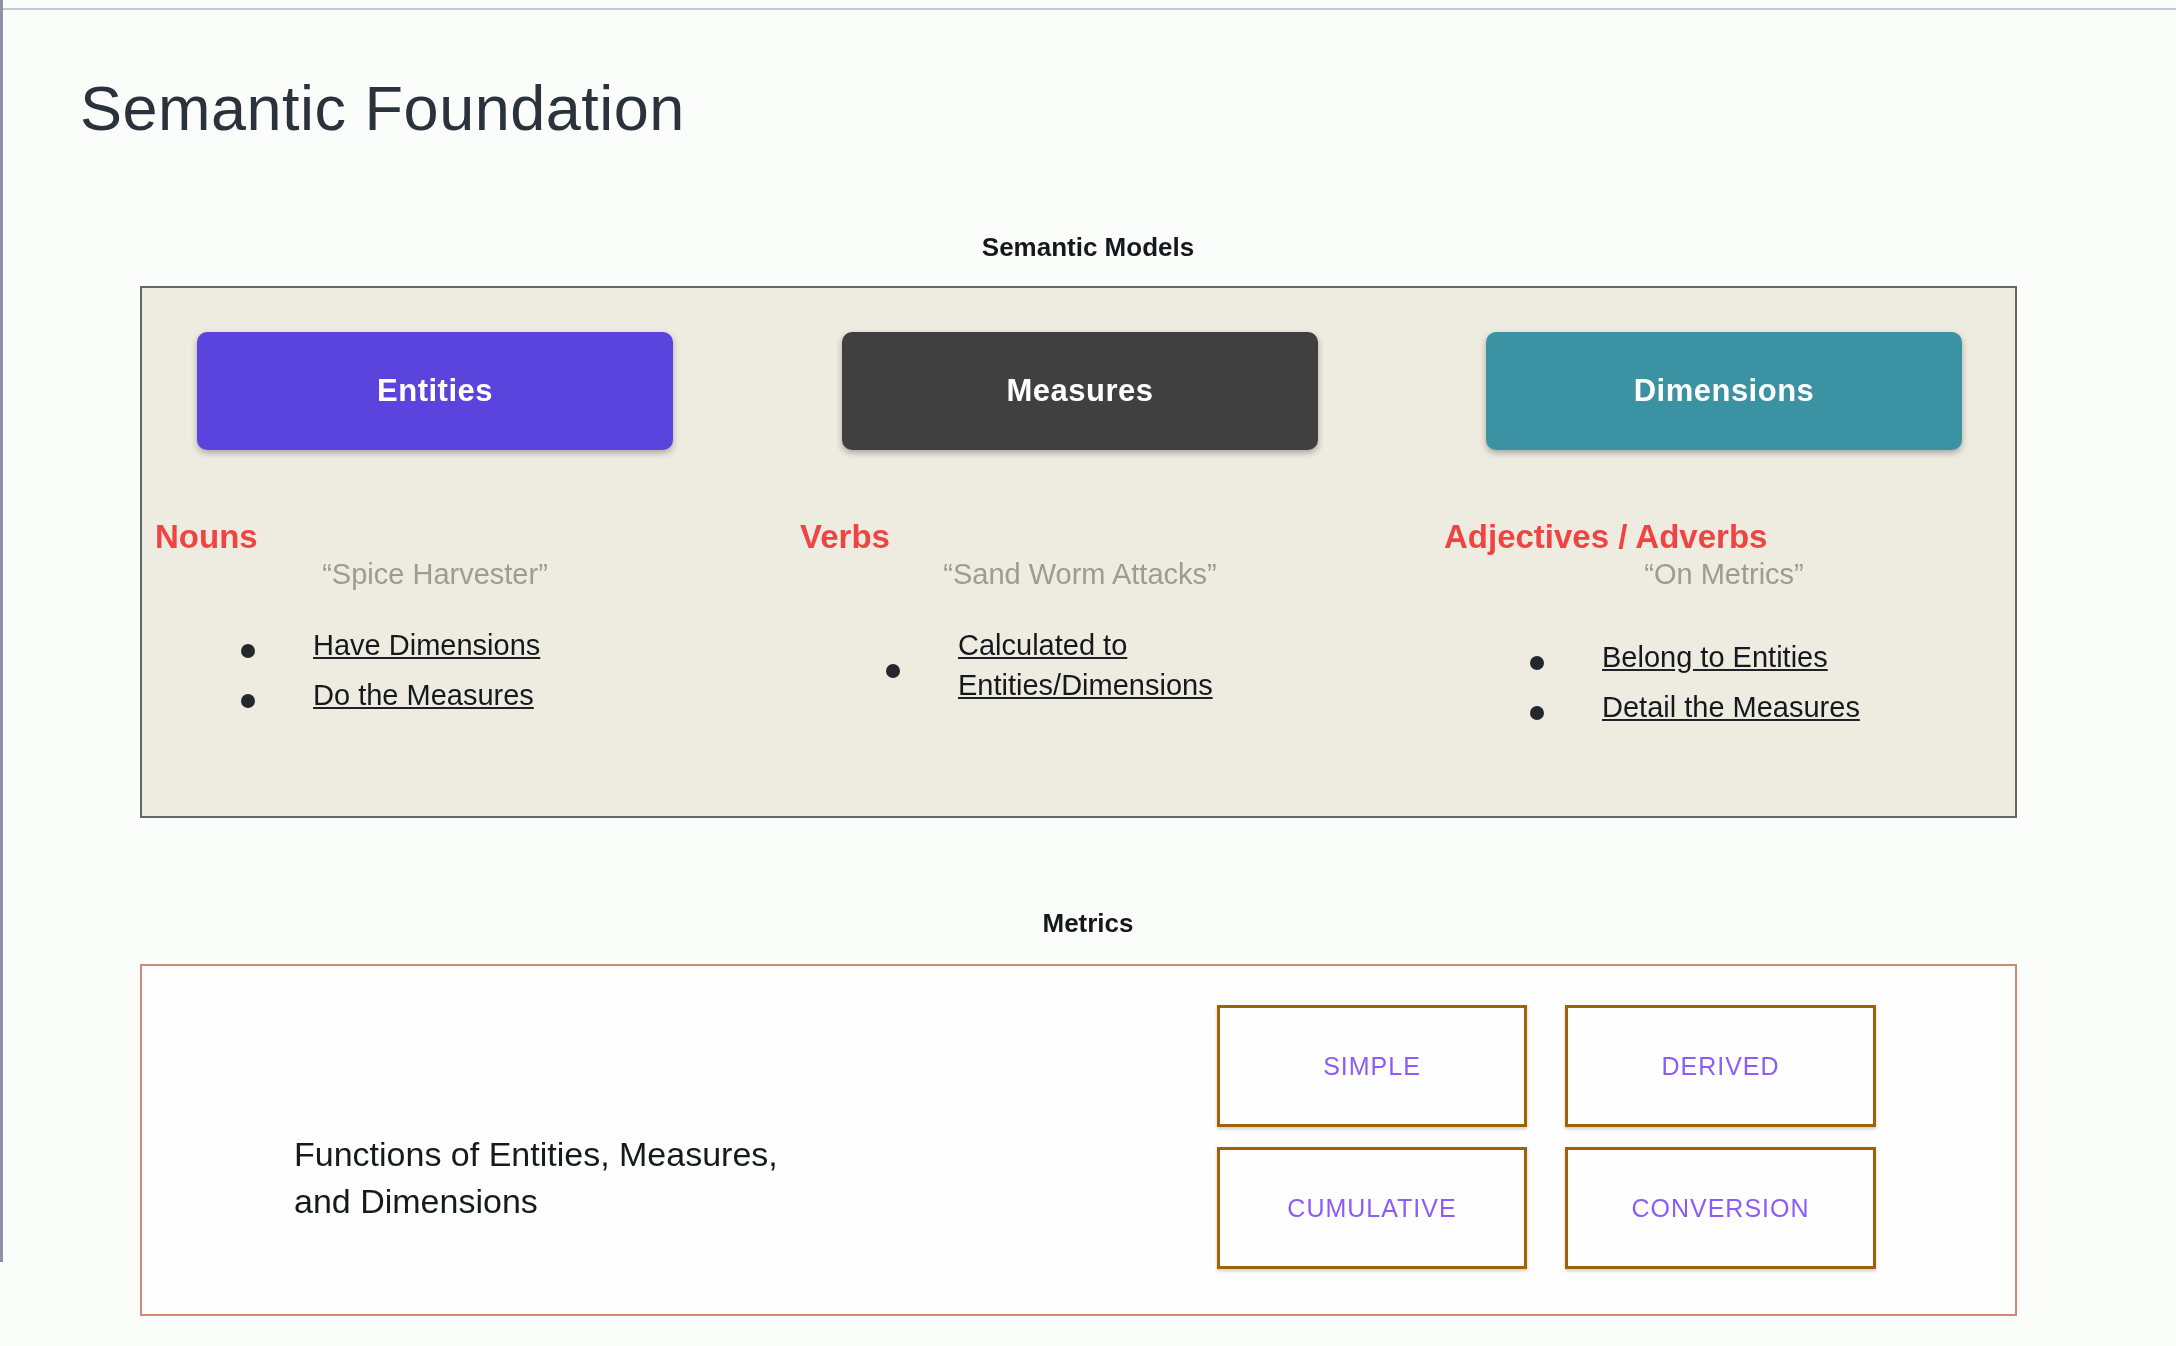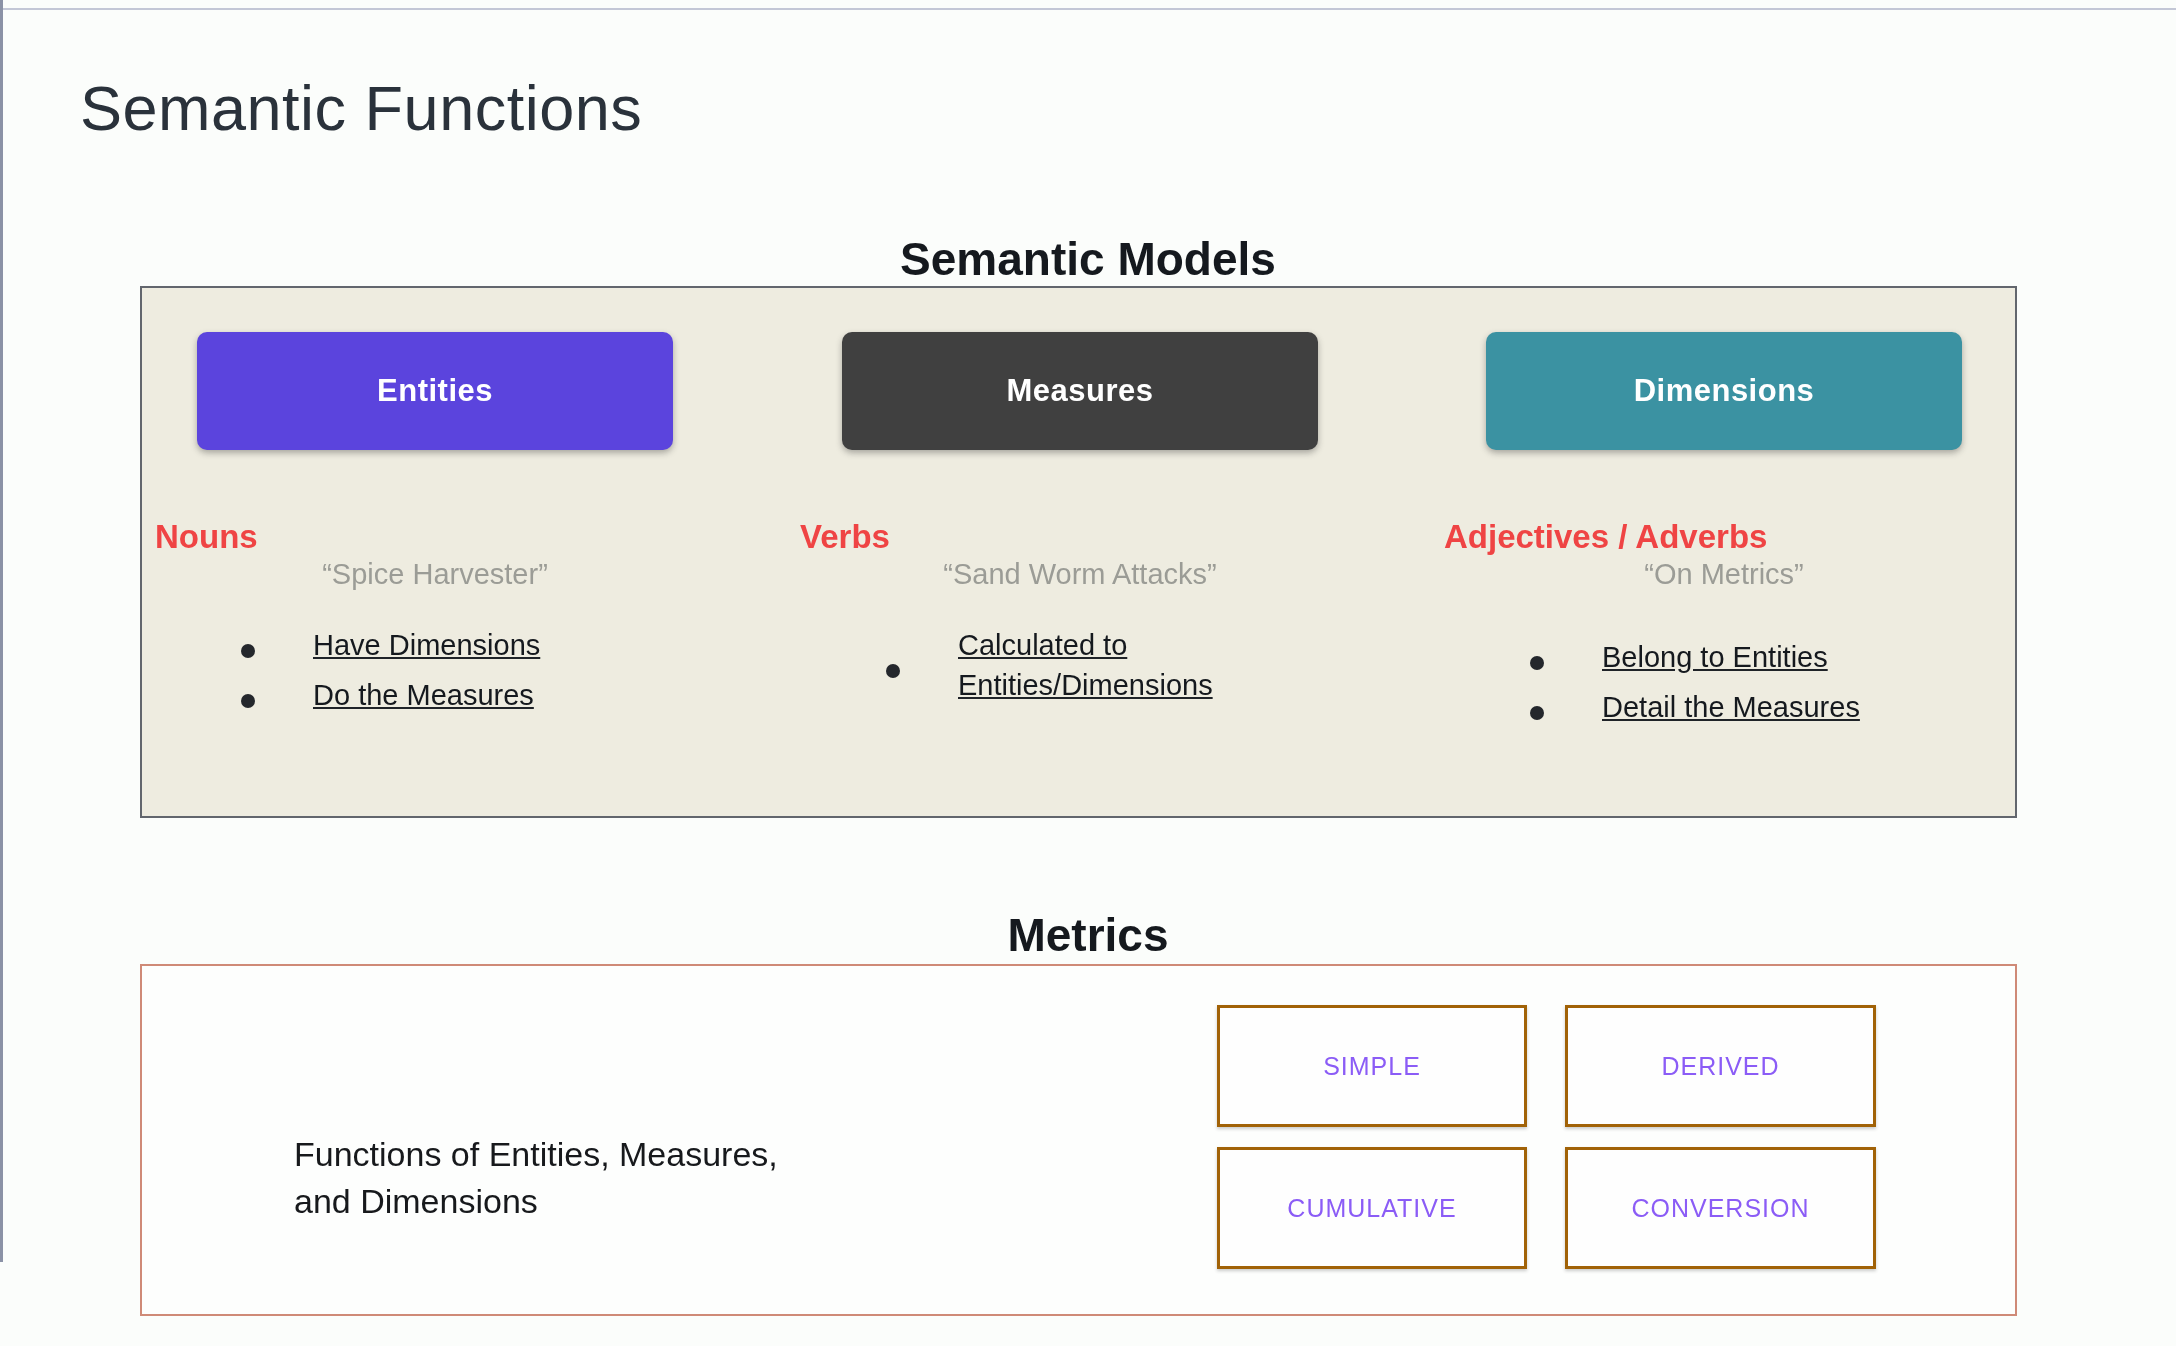--- a/index.html
+++ b/index.html
@@ -15,21 +15,21 @@
   .frame-top{position:absolute;left:0;top:8px;width:2176px;height:2px;background:#c3c7d6;}
   .frame-left{position:absolute;left:0;top:0;width:3px;height:1262px;background:#8b92a6;}
 
   .slide-title{
     position:absolute;left:80px;top:72px;
     font-size:63px;font-weight:400;color:#2a323b;letter-spacing:.5px;
   }
 
   .section-heading{
     position:absolute;width:600px;text-align:center;
-    font-size:46px;font-weight:700;color:#15191e;
+    font-size:26px;font-weight:700;color:#15191e;
   }
   #sm-heading{left:788px;top:232px;}
   #metrics-heading{left:788px;top:908px;}
 
   .sm-box{
     position:absolute;left:140px;top:286px;width:1877px;height:532px;
     background:#eeece0;border:2px solid#62666d;box-sizing:border-box;
   }
   .metrics-box{
     position:absolute;left:140px;top:964px;width:1877px;height:352px;
@@ -77,21 +77,21 @@
   }
 </style>
 </head>
 <body>
 
 <div id="stage">
 
   <div class="frame-top"></div>
   <div class="frame-left"></div>
 
-  <div class="slide-title">Semantic Functions</div>
+  <div class="slide-title">Semantic Foundation</div>
 
   <div id="sm-heading" class="section-heading">Semantic Models</div>
 
   <div class="sm-box"></div>
 
   <div id="col-0" class="sm-col">
     <div class="pill pill-entities">Entities</div>
     <div class="col-heading">Nouns</div>
     <div class="col-quote">“Spice Harvester”</div>
     <ul class="bullets">

